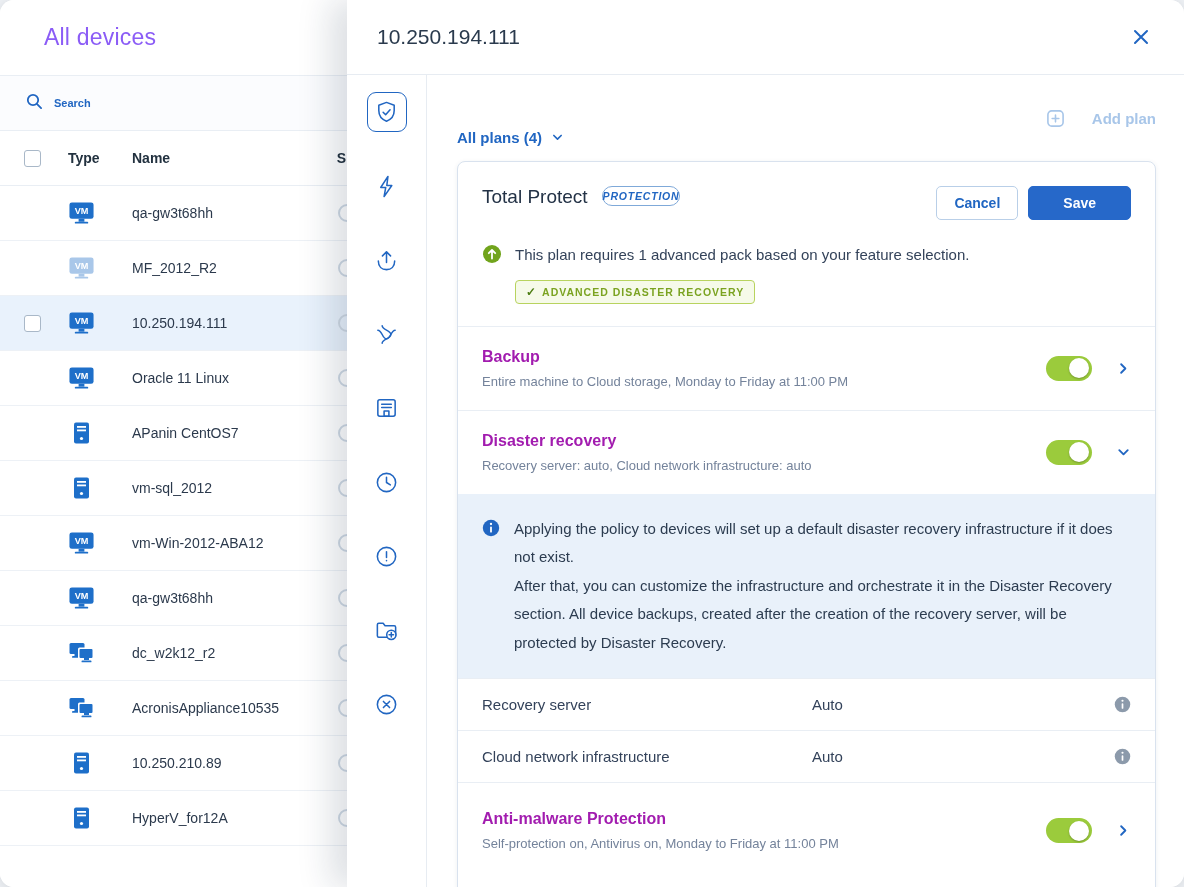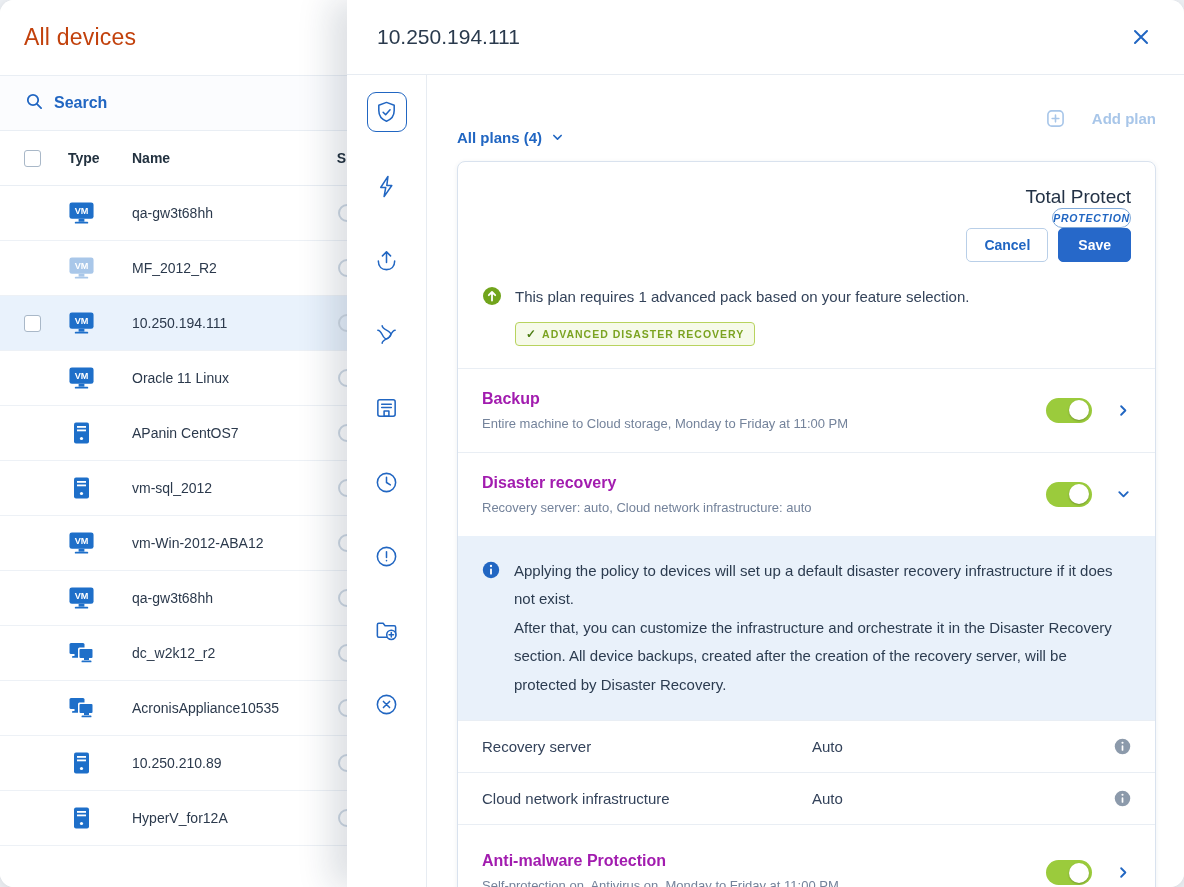--- a/index.html
+++ b/index.html
@@ -4,24 +4,24 @@
 <style>
   * { margin:0; padding:0; box-sizing:border-box; }
   html,body { width:1184px; height:887px; overflow:hidden; background:#edf0f4;
               font-family:"Liberation Sans", sans-serif; }
   .app { width:1184px; height:887px; border-radius:14px; overflow:hidden; display:flex;
          background:#fff; position:relative; box-shadow:0 2px 12px rgba(0,0,0,.10); }
 
   
   .left-panel { width:347px; flex:none; display:flex; flex-direction:column; background:#fff; overflow:hidden; }
   .lp-header { height:75px; flex:none; display:flex; align-items:center; padding:0 24px; }
-  .lp-header h1 { font-size:23px; font-weight:500; color:#c2410c; letter-spacing:.2px; }
+  .lp-header h1 { font-size:23px; font-weight:500; color:#8b5cf6; letter-spacing:.2px;margin-left:20px; }
   .lp-search { height:56px; flex:none; display:flex; align-items:center; gap:11px; padding:0 25px;
                border-top:1px solid #e9eef4; border-bottom:1px solid #e9eef4; background:#fbfcfe; cursor:pointer; }
-  .lp-search .s-label { color:#2166c2; font-size:16px; font-weight:700; }
+  .lp-search .s-label { color:#2166c2; font-size:11px; font-weight:700; }
   .lp-thead { height:55px; flex:none; display:grid; grid-template-columns:44px 64px 1fr; align-items:center;
               padding-left:24px; border-bottom:1px solid #e9eef4; position:relative; }
   .lp-thead .colh { font-size:14px; font-weight:700; color:#22313f; }
   .col-status { position:absolute; right:1px; font-size:14px; font-weight:700; color:#22313f; }
   .cb { width:17px; height:17px; border:1.5px solid #a9b8c8; border-radius:3px; background:#fff; display:inline-block; cursor:pointer; }
   .lp-rows { flex:1; overflow:hidden; }
   .lp-row { height:55px; display:grid; grid-template-columns:44px 64px 1fr; align-items:center;
             padding-left:24px; border-bottom:1px solid #edf1f6; position:relative; cursor:pointer; }
   .lp-row.selected { background:#e9f2fc; }
   .lp-row .cb.hiddencb { visibility:hidden; }
@@ -49,29 +49,29 @@
 
   .fo-main { flex:1; display:flex; flex-direction:column; padding:0 28px 0 30px; overflow:hidden; }
   .fo-toolbar { height:86px; flex:none; display:flex; align-items:center; }
   .plans-dd { display:flex; align-items:center; gap:9px; color:#2166c2; font-weight:700; font-size:15px;
               background:none; border:0; cursor:pointer; font-family:inherit;margin-top:39px; }
   .add-plan { margin-left:auto; display:flex; align-items:center; gap:27px; color:#a8c6e9; font-size:15px;
               font-weight:600; background:none; border:0; font-family:inherit; }
 
   .plan-card { border:1px solid #d9e2ee; border-radius:8px; background:#fff; box-shadow:0 1px 5px rgba(30,50,80,.07);
                min-height:920px; display:flex; flex-direction:column; }
-  .pc-header { display:flex; align-items:flex-end; padding:24px 24px 18px;flex-direction:column; }
+  .pc-header { display:flex; align-items:flex-start; padding:24px 24px 18px; }
   .pc-header h3 { font-size:19px; font-weight:500; color:#233246; }
   .type-badge { margin-left:14px; border:1px solid #7fa9d9; color:#2166c2; font-size:10.5px; font-weight:700;
                 letter-spacing:.8px; padding:3px 0; border-radius:10px;font-style:italic; }
   .pc-actions { margin-left:auto; display:flex; gap:10px; }
   .btn-secondary { background:#fff; border:1px solid #b9cfe8; color:#2166c2; font-weight:700; font-size:14px;
                    padding:8px 17px; border-radius:5px; cursor:pointer; font-family:inherit; }
   .btn-primary { background:#2668c9; border:1px solid #2668c9; color:#fff; font-weight:700; font-size:14px;
-                 padding:8px 19px; border-radius:5px; cursor:pointer; font-family:inherit; }
+                 padding:8px 34px; border-radius:5px; cursor:pointer; font-family:inherit; }
 
   .pc-note { display:flex; gap:13px; padding:6px 24px 22px; }
   .pc-note .note-text { font-size:15px; color:#34435a; line-height:1.5; }
   .pack-badge { display:inline-flex; align-items:center; gap:6px; margin-top:13px; background:#f6fae9;
                 border:1px solid #b8d35e; border-radius:4px; padding:4px 10px; font-size:10.5px; font-weight:700;
                 letter-spacing:1px; color:#7ba321; }
   .pack-badge .check { color:#4d7d13; font-size:12px; letter-spacing:0; }
 
   .module { display:flex; align-items:center; padding:21px 24px; border-top:1px solid #e9eef4; }
   .module.no-line { border-top:0; padding-top:27px; }

